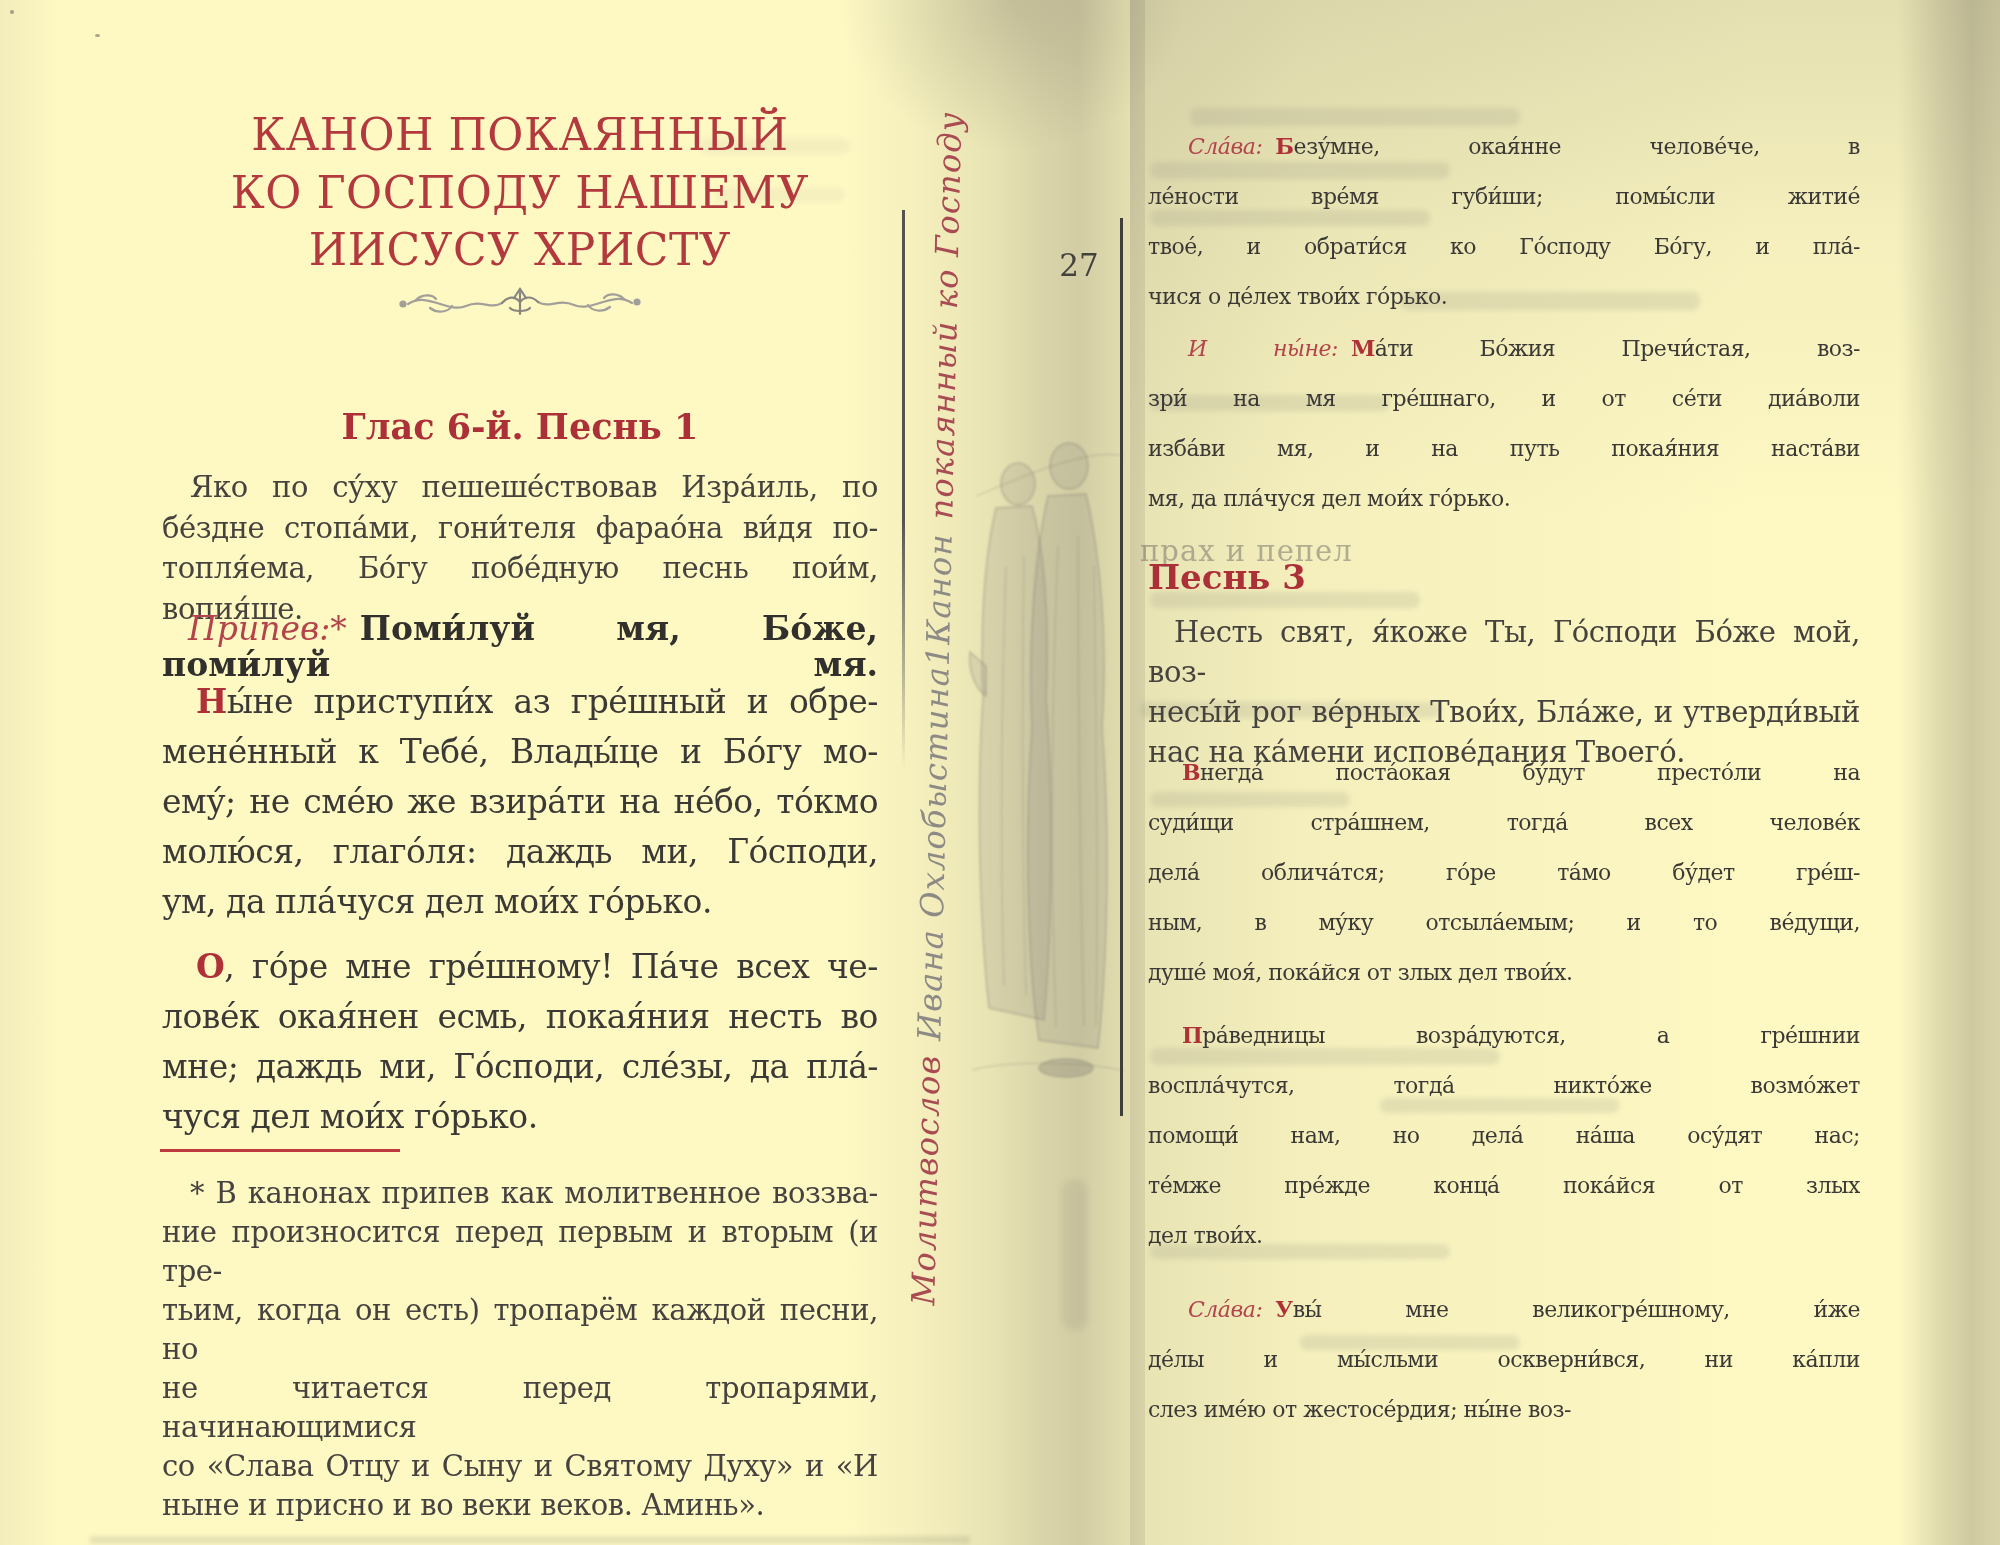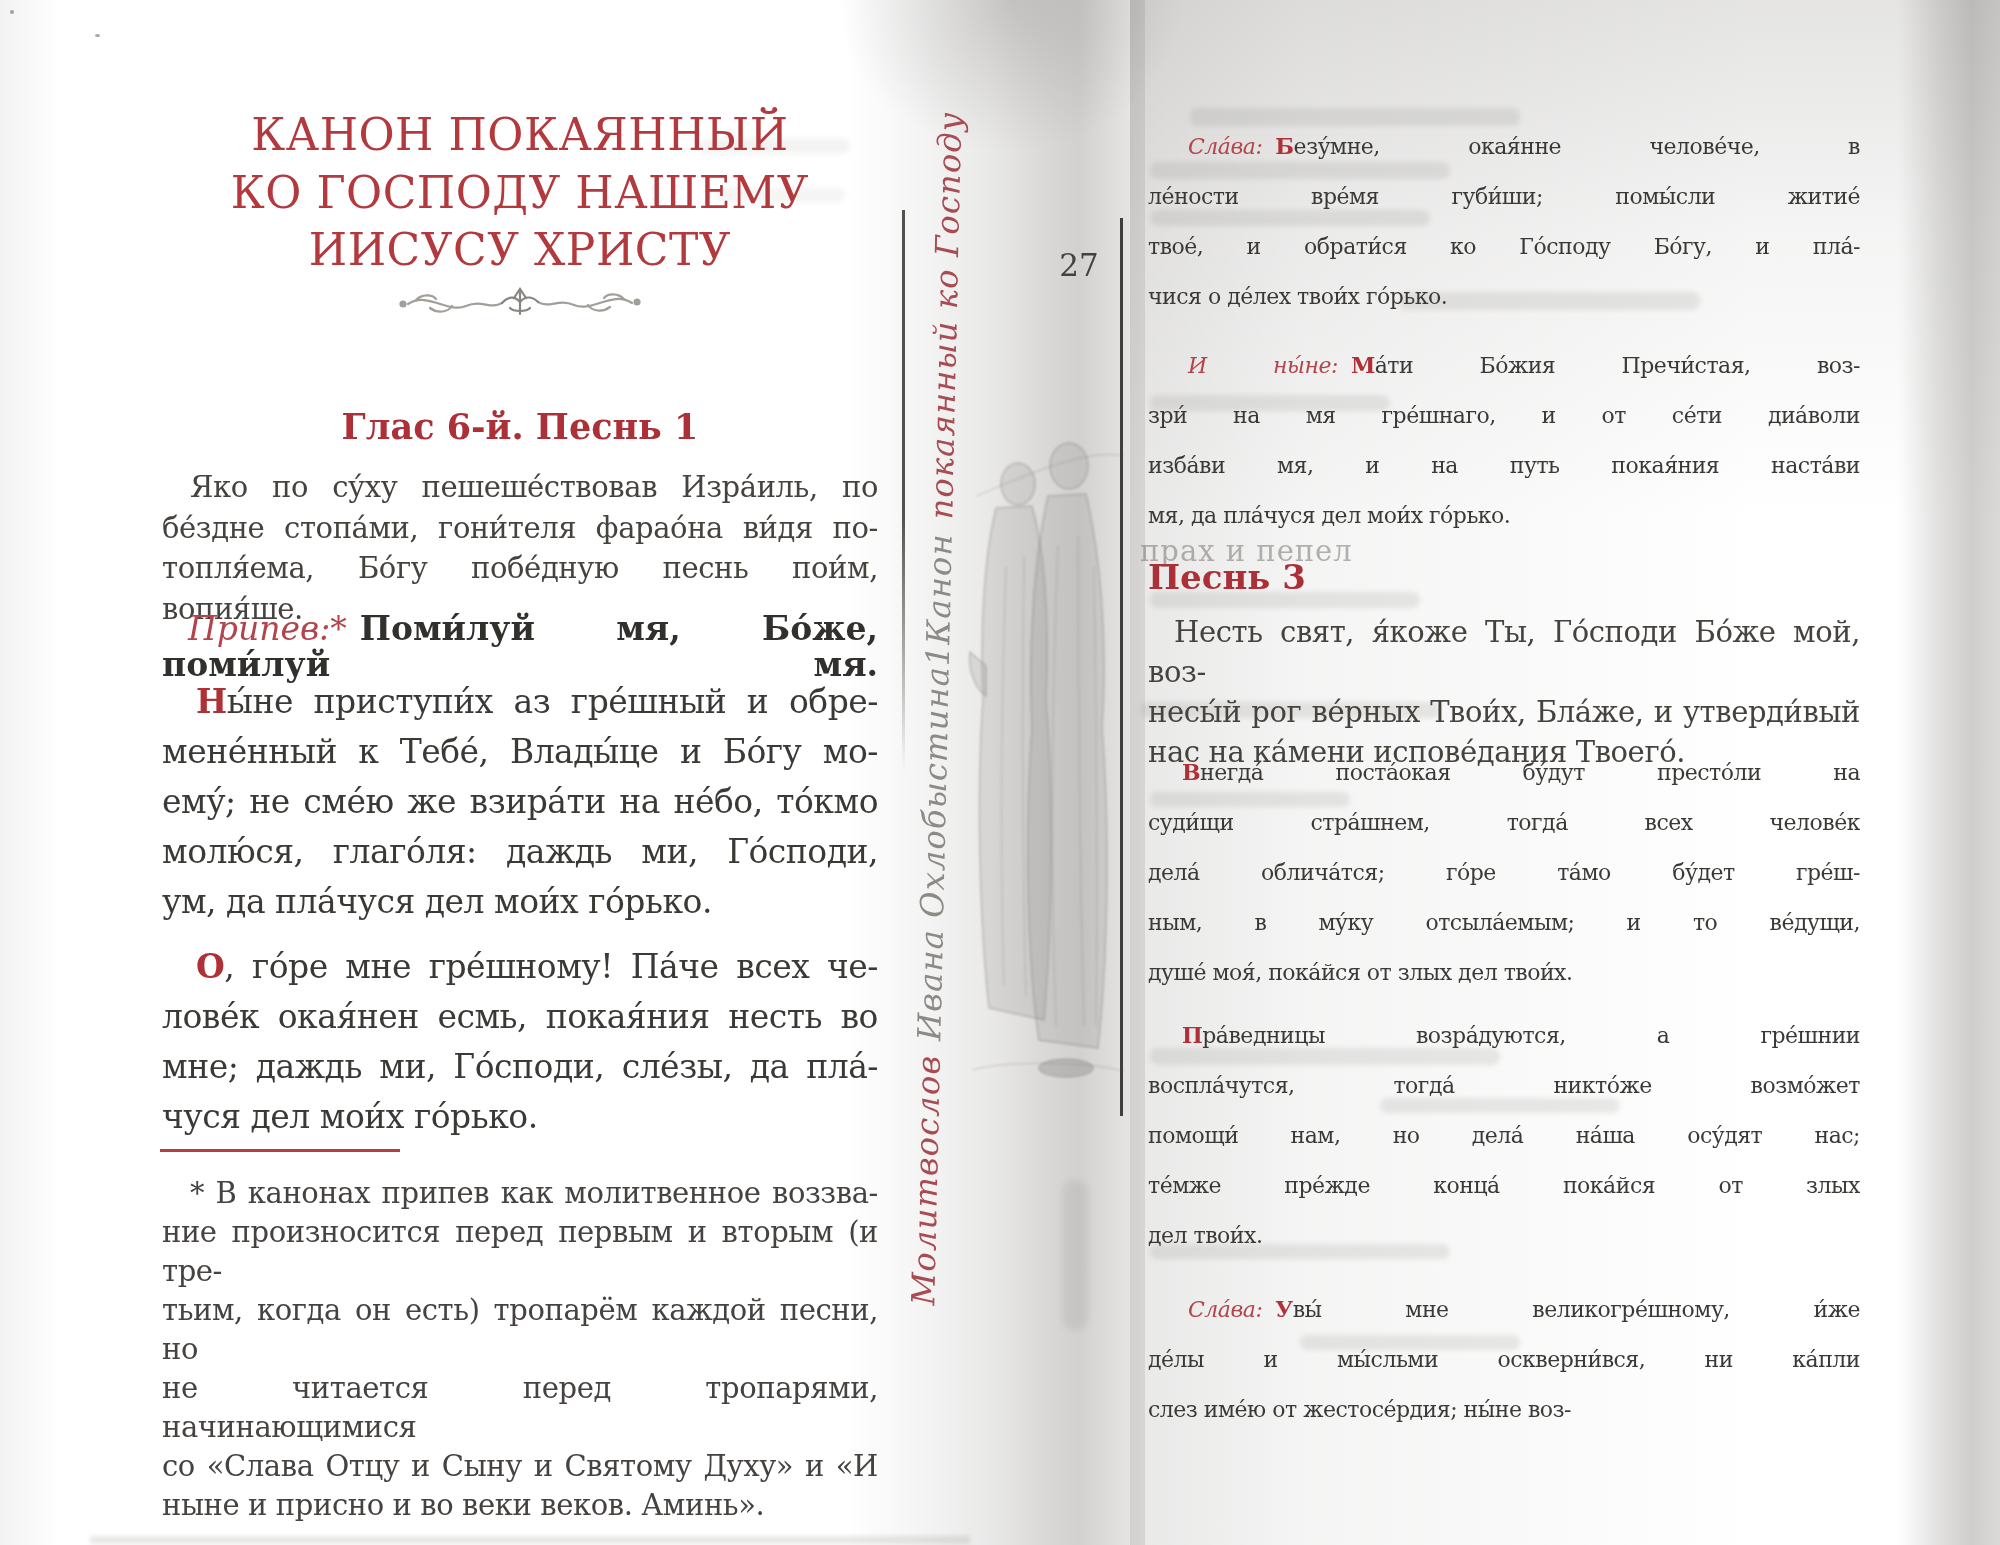--- a/index.html
+++ b/index.html
@@ -1,18 +1,18 @@
 <!DOCTYPE html>
 <html><head>
 <meta charset="utf-8">
 <style>
   html,body{margin:0;padding:0;background:#e8e6e3;}
   .scan{
     position:relative;width:2000px;height:1545px;overflow:hidden;
-    background:#ffffff;
+    background:#fef9c3;
     font-family:"DejaVu Serif","Liberation Serif",serif;
   }
   
   .shade{position:absolute;pointer-events:none;}
   #shade-left-edge{left:0;top:0;width:60px;height:100%;
     background:linear-gradient(90deg,rgba(80,76,72,.07),rgba(80,76,72,0));}
   #shade-gutter{left:845px;top:0;width:300px;height:100%;
     background:linear-gradient(90deg,rgba(82,77,72,0) 0%,rgba(82,77,72,.05) 22%,
       rgba(82,77,72,.12) 48%,rgba(82,77,72,.21) 66%,rgba(82,77,72,.26) 78%,
       rgba(82,77,72,.17) 92%,rgba(82,77,72,.12) 100%);}
@@ -67,21 +67,21 @@
   #g-script .grp span{margin-right:14px;} #g-script .grp span:last-child{margin-right:0;}
   #g-figures{left:966px;top:366px;width:162px;height:775px;filter:blur(1.2px);opacity:.85;}
   #g-ghost-script{left:1062px;top:1180px;width:26px;height:150px;
     background:rgba(124,120,116,.14);border-radius:12px;filter:blur(3px);}
   
   #r-rule{left:1120px;top:218px;width:3px;height:898px;background:#413f3c;}
   #r-pagenum{left:1050px;top:247px;width:58px;text-align:center;
     font-size:31px;color:#44423f;}
   #r-g1,#r-now,#r-tb,#r-tp,#r-g2{left:1148px;width:712px;font-size:22px;line-height:50px;
     letter-spacing:-0.5px;color:#3b3936;position:absolute;}
-  #r-g1{top:121px;} #r-now{top:340px;} #r-tb{top:747px;} #r-tp{top:1010px;} #r-g2{top:1284px;}
+  #r-g1{top:121px;} #r-now{top:323px;} #r-tb{top:747px;} #r-tp{top:1010px;} #r-g2{top:1284px;}
   #r-pesn3{left:1148px;top:557px;width:712px;
     font-size:34px;font-weight:bold;color:#ac3038;}
   #r-irmos{left:1148px;top:612px;width:712px;font-size:29px;line-height:40px;
     letter-spacing:-0.4px;color:#46433f;}
   #r-ghostfrag{left:1140px;top:534px;font-size:29px;color:rgba(110,106,102,.5);
     filter:blur(.7px);letter-spacing:1px;}
 </style>
 </head>
 <body>
 

